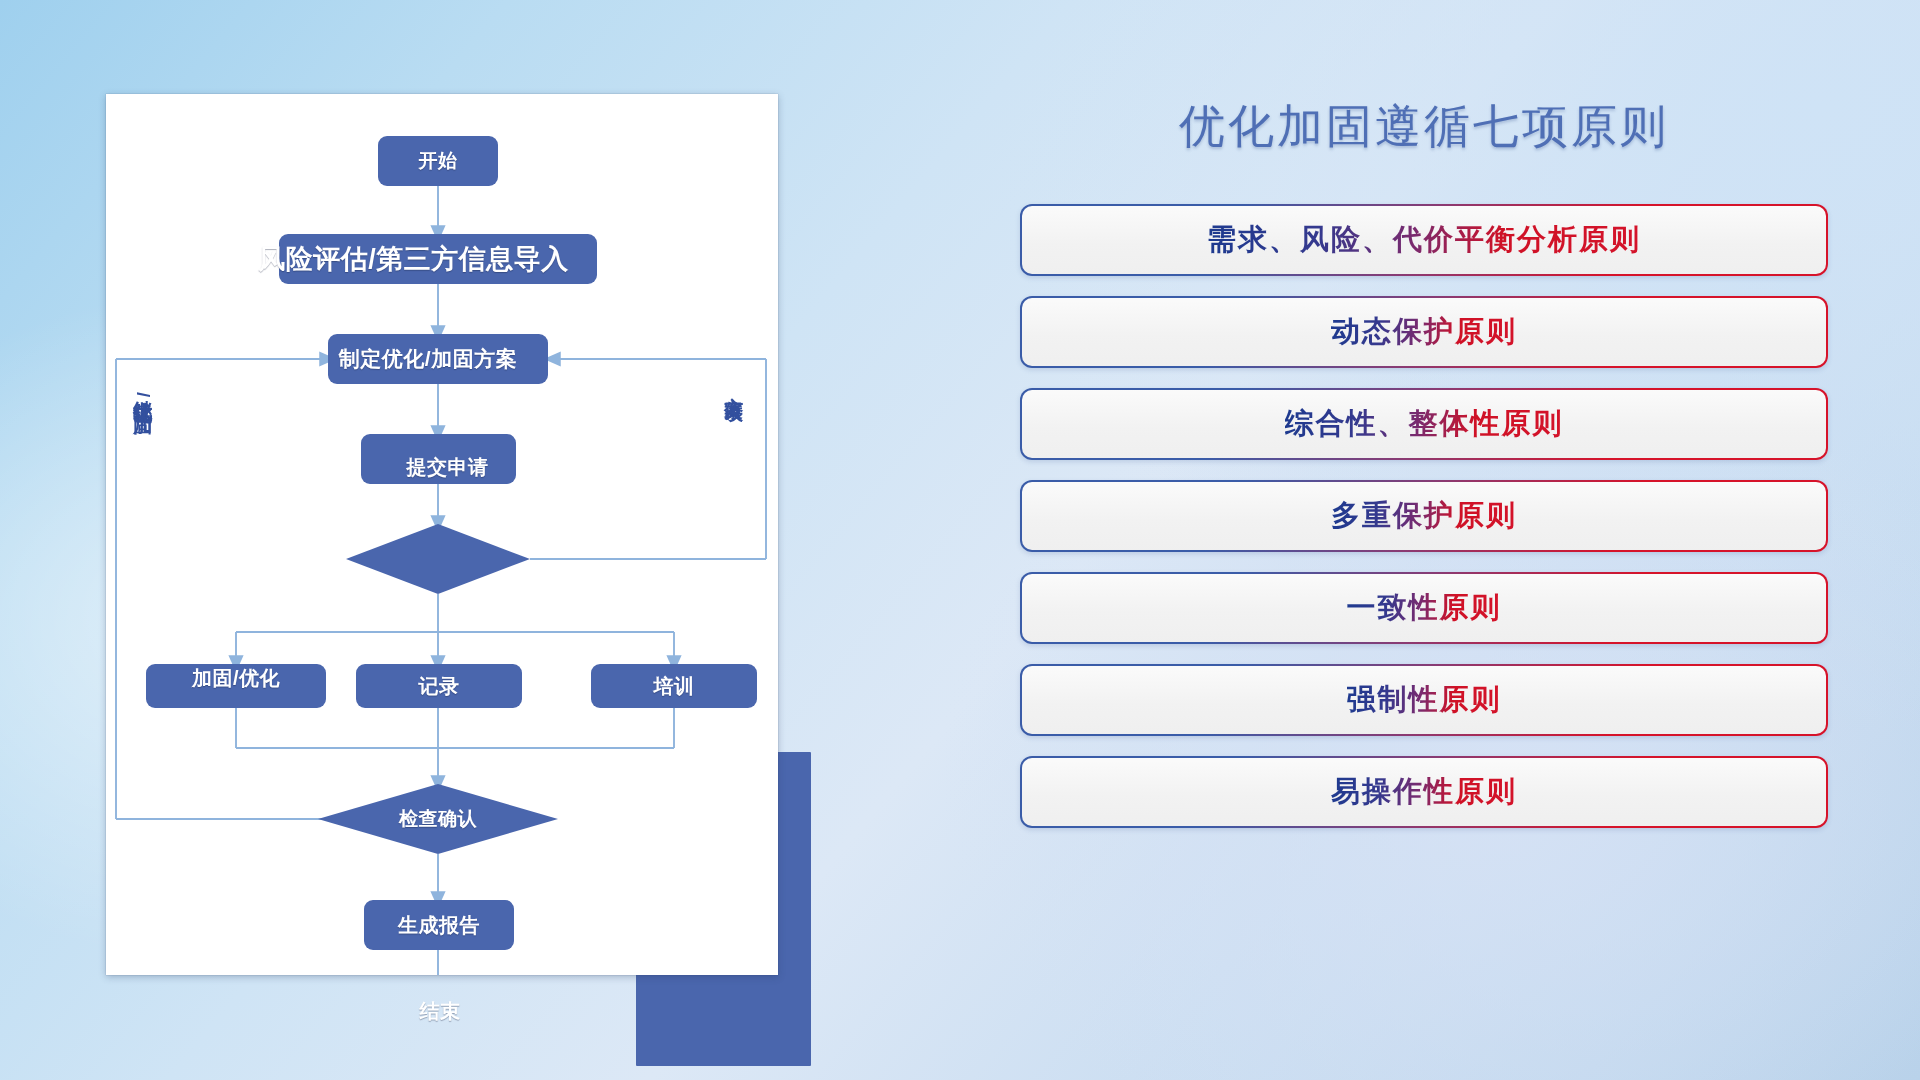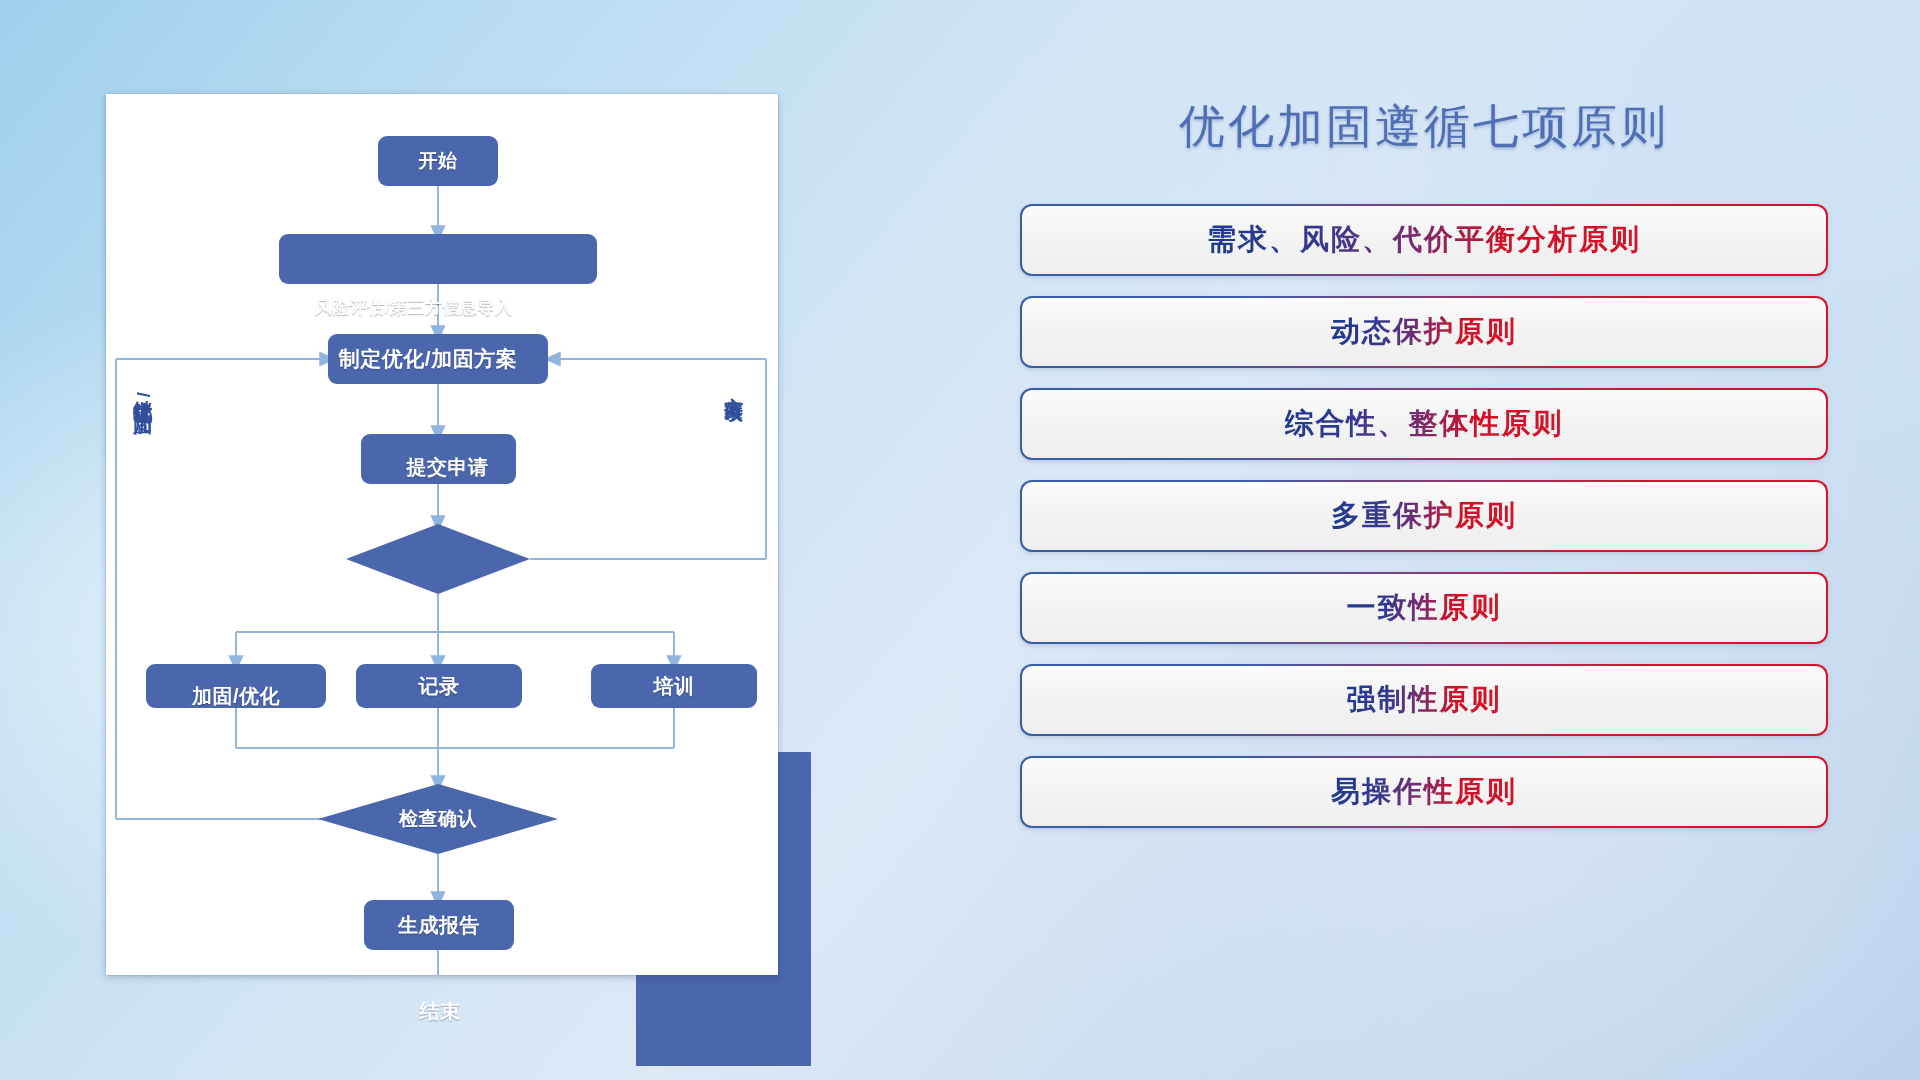--- a/index.html
+++ b/index.html
@@ -146,24 +146,24 @@
           <path d="M332,690 L452,725 L332,760 L212,725 Z"></path>
 
           <rect x="258" y="806" width="150" height="50" rx="9"></rect>
 
           <rect x="282" y="892" width="104" height="50" rx="9"></rect>
         </g>
       </svg>
     </div>
 
     <div class="node-label" style="left:272px;top:42px;width:120px;height:50px;font-size:19px;">开始</div>
-    <div class="node-label" style="left:173px;top:140px;width:269px;height:50px;font-size:17px;margin-top:48px;">风险评估/第三方信息导入</div>
+    <div class="node-label" style="left:173px;top:140px;width:269px;height:50px;font-size:27px;">风险评估/第三方信息导入</div>
     <div class="node-label" style="left:222px;top:240px;width:200px;height:50px;font-size:21px;">制定优化/加固方案</div>
     <div class="node-label" style="left:255px;top:348px;width:173px;height:50px;font-size:20px;">提交申请</div>
-    <div class="node-label" style="left:40px;top:580px;width:180px;height:44px;font-size:20px;">加固/优化</div>
+    <div class="node-label" style="left:40px;top:562px;width:180px;height:44px;font-size:20px;">加固/优化</div>
     <div class="node-label" style="left:250px;top:570px;width:166px;height:44px;font-size:20px;">记录</div>
     <div class="node-label" style="left:485px;top:570px;width:166px;height:44px;font-size:20px;">培训</div>
     <div class="node-label" style="left:212px;top:702px;width:240px;height:46px;font-size:19px;">检查确认</div>
     <div class="node-label" style="left:258px;top:806px;width:150px;height:50px;font-size:20px;">生成报告</div>
     <div class="node-label" style="left:282px;top:892px;width:104px;height:50px;font-size:20px;">结束</div>
 
     <div class="vlabel slash" style="left:27px;top:290px;height:190px;">继续优化/加固</div>
     <div class="vlabel" style="left:618px;top:288px;height:150px;">方案修改</div>
 
   </div>

